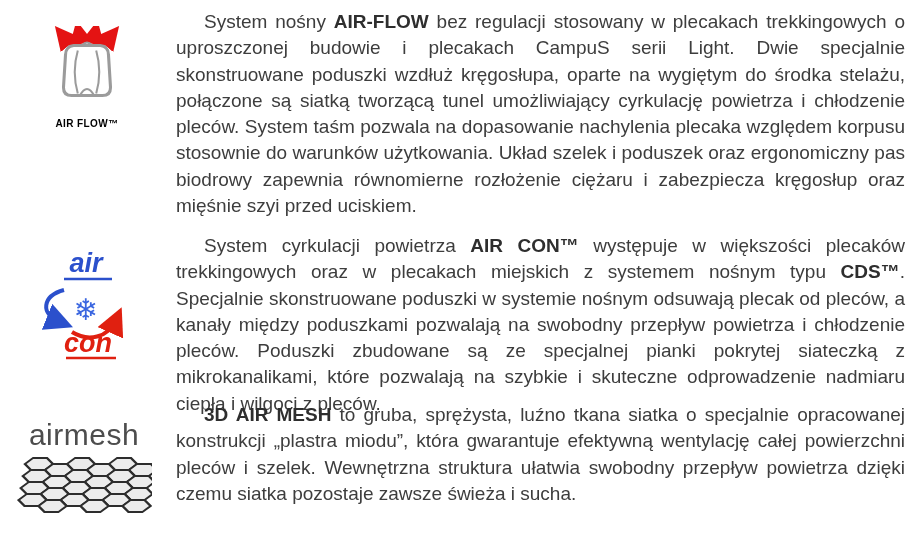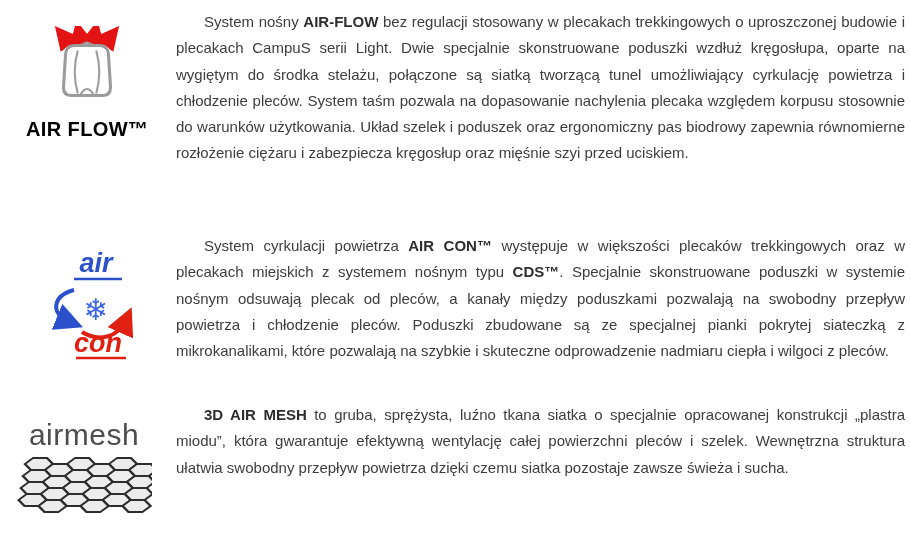--- a/index.html
+++ b/index.html
@@ -2,27 +2,27 @@
 <html><head>
 <meta charset="utf-8">
 <style>
   html,body { margin:0; padding:0; background:#ffffff; }
   .page {
     position:relative; width:911px; height:560px; background:#ffffff;
     font-family:"Liberation Sans", sans-serif; overflow:hidden;
   }
   .body-text {
     position:absolute; left:176px; width:729px; margin:0;
-    font-size:15px; line-height:26.3px; color:#3d3d3d;
+    font-size:19px; line-height:26.3px; color:#3d3d3d;
     text-align:justify; text-indent:28px;
   }
   .body-text b { font-weight:bold; color:#2e2e2e; }
   .logo-block { position:absolute; text-align:center; }
   .af-label {
-    margin-top:4px; font-weight:bold; font-size:20px; color:#000;
+    margin-top:4px; font-weight:bold; font-size:10px; color:#000;
     letter-spacing:0.4px; white-space:nowrap;
   }
   .airmesh-word {
     font-size:30px; color:#4d4d4d; letter-spacing:0.5px; line-height:1;
     margin-bottom:6px; font-weight:normal;
   }
   svg { display:block; margin:0 auto; }
   .svgtext-air { font:italic bold 27px "Liberation Sans", sans-serif; }
   .svgtext-con { font:italic bold 27px "Liberation Sans", sans-serif; }
   .svgtext-snow { font:30px "DejaVu Sans", sans-serif; }
@@ -51,21 +51,21 @@
         <path d="M54,24 C58,38 58,52 54,66" stroke-width="2"></path>
         <path d="M38,68 Q45,55 52,68" stroke-width="2"></path>
         <path d="M40,19 Q45,13 50,19" stroke-width="2"></path>
       </g>
     </svg>
     <div class="af-label">AIR FLOW™</div>
   </div>
 
   <p class="body-text" style="top:9px;"><span>System nośny </span><b>AIR-FLOW</b><span> bez regulacji stosowany w plecakach trekkingowych o uproszczonej budowie i plecakach CampuS serii Light. Dwie specjalnie skonstruowane poduszki wzdłuż kręgosłupa, oparte na wygiętym do środka stelażu, połączone są siatką tworzącą tunel umożliwiający cyrkulację powietrza i chłodzenie pleców. System taśm pozwala na dopasowanie nachylenia plecaka względem korpusu stosownie do warunków użytkowania. Układ szelek i poduszek oraz ergonomiczny pas biodrowy zapewnia równomierne rozłożenie ciężaru i zabezpiecza kręgosłup oraz mięśnie szyi przed uciskiem.</span></p>
 
-  <div class="logo-block" style="left:32px; top:246px; width:122px;">
+  <div class="logo-block" style="left:22px; top:246px; width:122px;">
     <svg width="110" height="118" viewBox="0 0 110 118">
       <defs>
         <marker id="mB2" markerWidth="7" markerHeight="7" refX="3.5" refY="3.5" orient="auto">
           <path d="M0,0 L7,3.5 L0,7 Z" fill="#2b50cc"></path>
         </marker>
         <marker id="mR2" markerWidth="7" markerHeight="7" refX="3.5" refY="3.5" orient="auto">
           <path d="M0,0 L7,3.5 L0,7 Z" fill="#e02010"></path>
         </marker>
       </defs>
       <text class="svgtext-air" x="58" y="26" text-anchor="middle" fill="#2b50cc">air</text>

